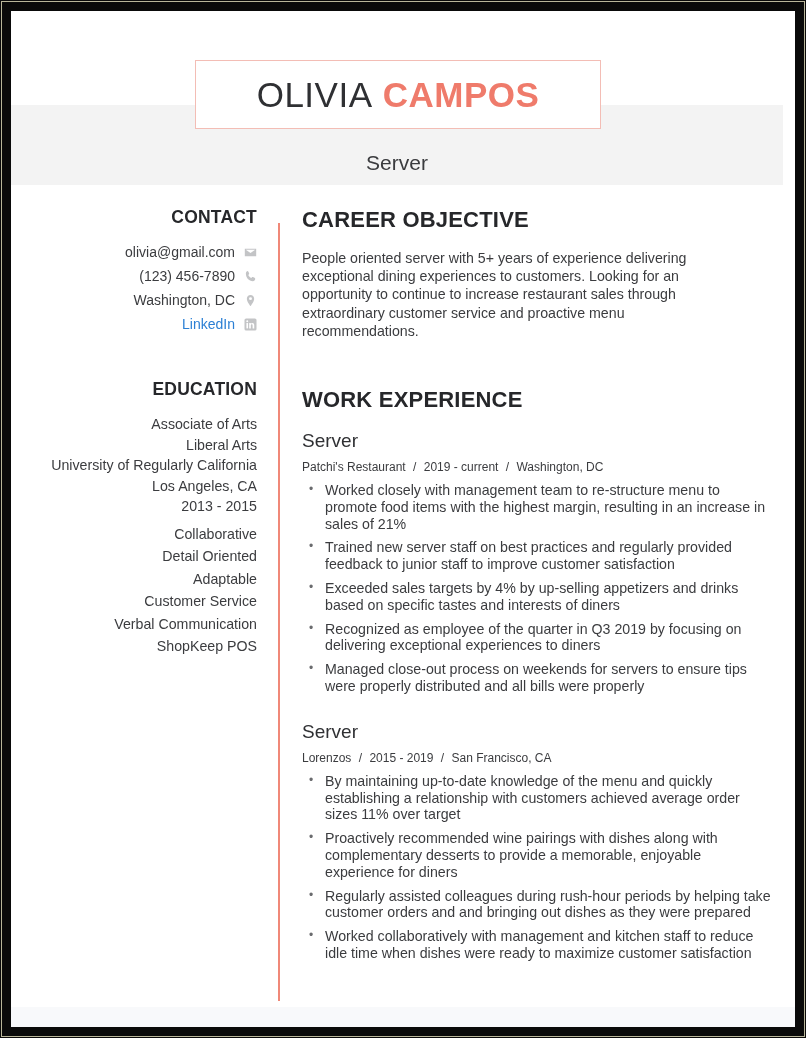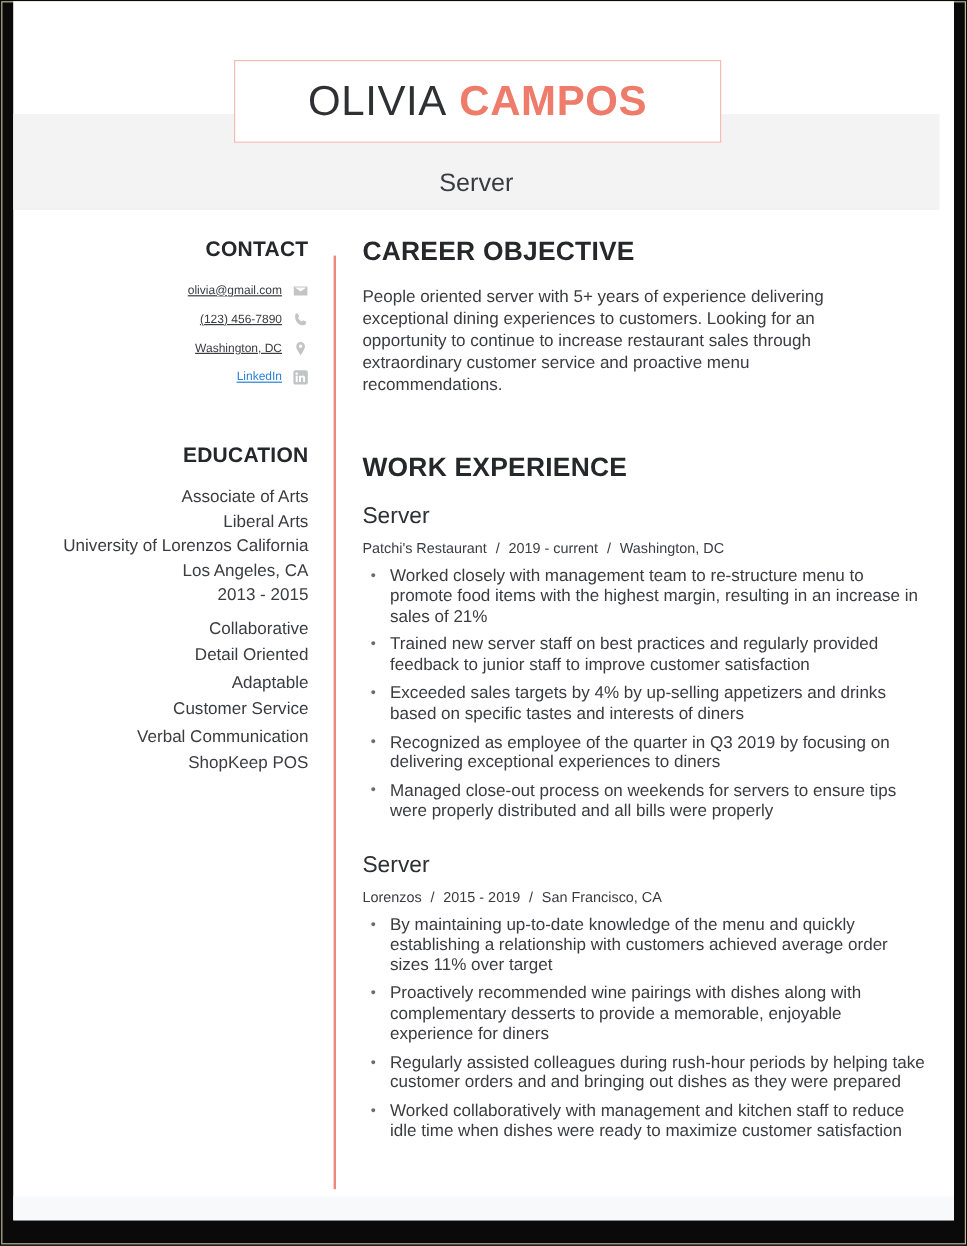--- a/index.html
+++ b/index.html
@@ -25,21 +25,21 @@
     left: 1px; top: 1px;
     width: 804px; height: 1036px;
     border: 1px solid #b9b69a;
     pointer-events: none;
   }
 
   
   #page {
     position: absolute;
     left: 11px;
-    top: 1px;
+    top: 11px;
     width: 784px;
     height: 1016px;
     background: #ffffff;
     overflow: hidden;
   }
 
   
   #header-band {
     position: absolute;
     left: 0; top: 94px;
@@ -126,23 +126,22 @@
 
   .contact-row {
     display: flex;
     align-items: center;
     justify-content: flex-end;
     gap: 9px;
     margin-bottom: 4px;
     height: 20px;
   }
   .contact-text {
-    font-size: 10px;
-    color: #3b3c3f;
-    text-decoration: underline;
+    font-size: 14px;
+    color: #3b3c3f;
   }
   .contact-text.link { color: #2b7fd4; }
   .contact-ico {
     width: 13px;
     height: 13px;
     flex: 0 0 13px;
     display: flex;
     align-items: center;
     justify-content: center;
     color: #c3c4c6;
@@ -298,21 +297,21 @@
                   <path d="M6.4 6.2h2v.9c.4-.7 1.1-1 1.9-1 1.4 0 2.3.9 2.3 2.6v4.1h-2V9.1c0-.8-.3-1.3-1-1.3s-1.2.5-1.2 1.4v3.6h-2V6.2z" fill="#ffffff"></path>
                 </svg>
             </span>
           </div>
         </div>
 
         <div class="l-section">
           <div class="l-heading" id="education-heading">EDUCATION</div>
           <div class="l-line">Associate of Arts</div>
           <div class="l-line">Liberal Arts</div>
-          <div class="l-line">University of Lorenzos California</div>
+          <div class="l-line">University of Regularly California</div>
           <div class="l-line">Los Angeles, CA</div>
           <div class="l-line">2013 - 2015</div>
         </div>
 
         <div class="l-section">
           <div class="skill-line">Collaborative</div>
           <div class="skill-line">Detail Oriented</div>
           <div class="skill-line">Adaptable</div>
           <div class="skill-line">Customer Service</div>
           <div class="skill-line">Verbal Communication</div>

